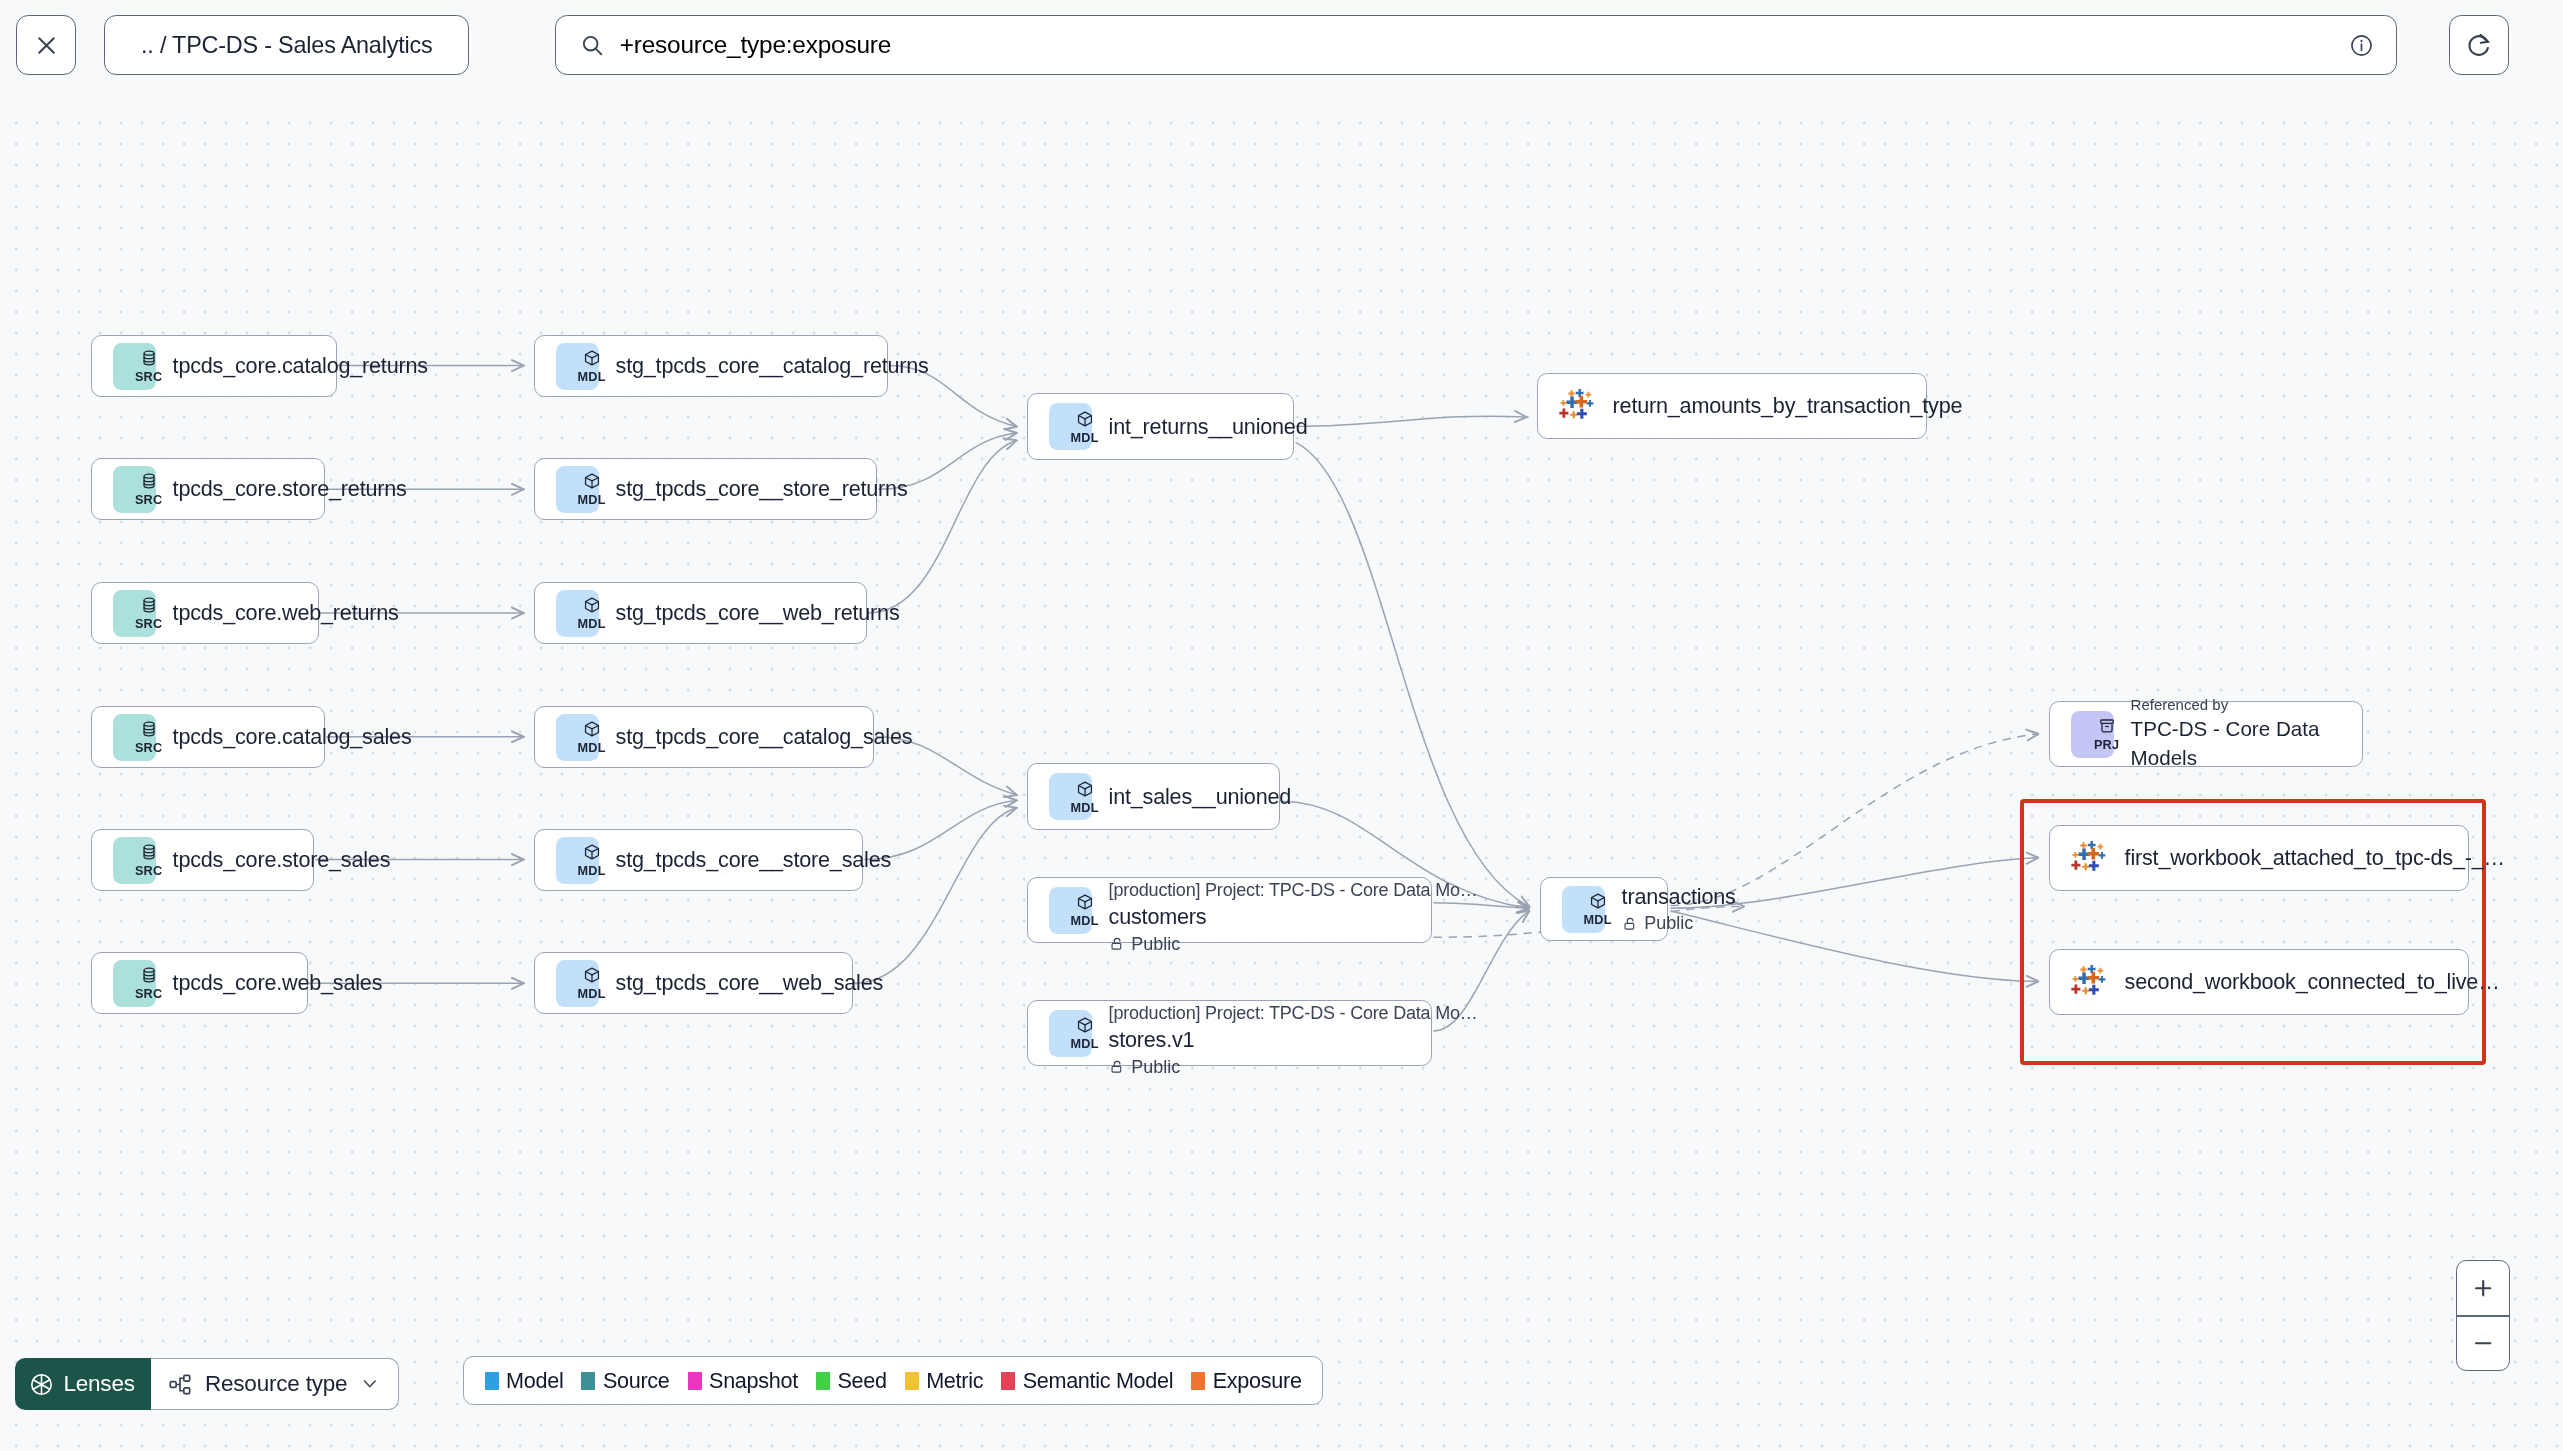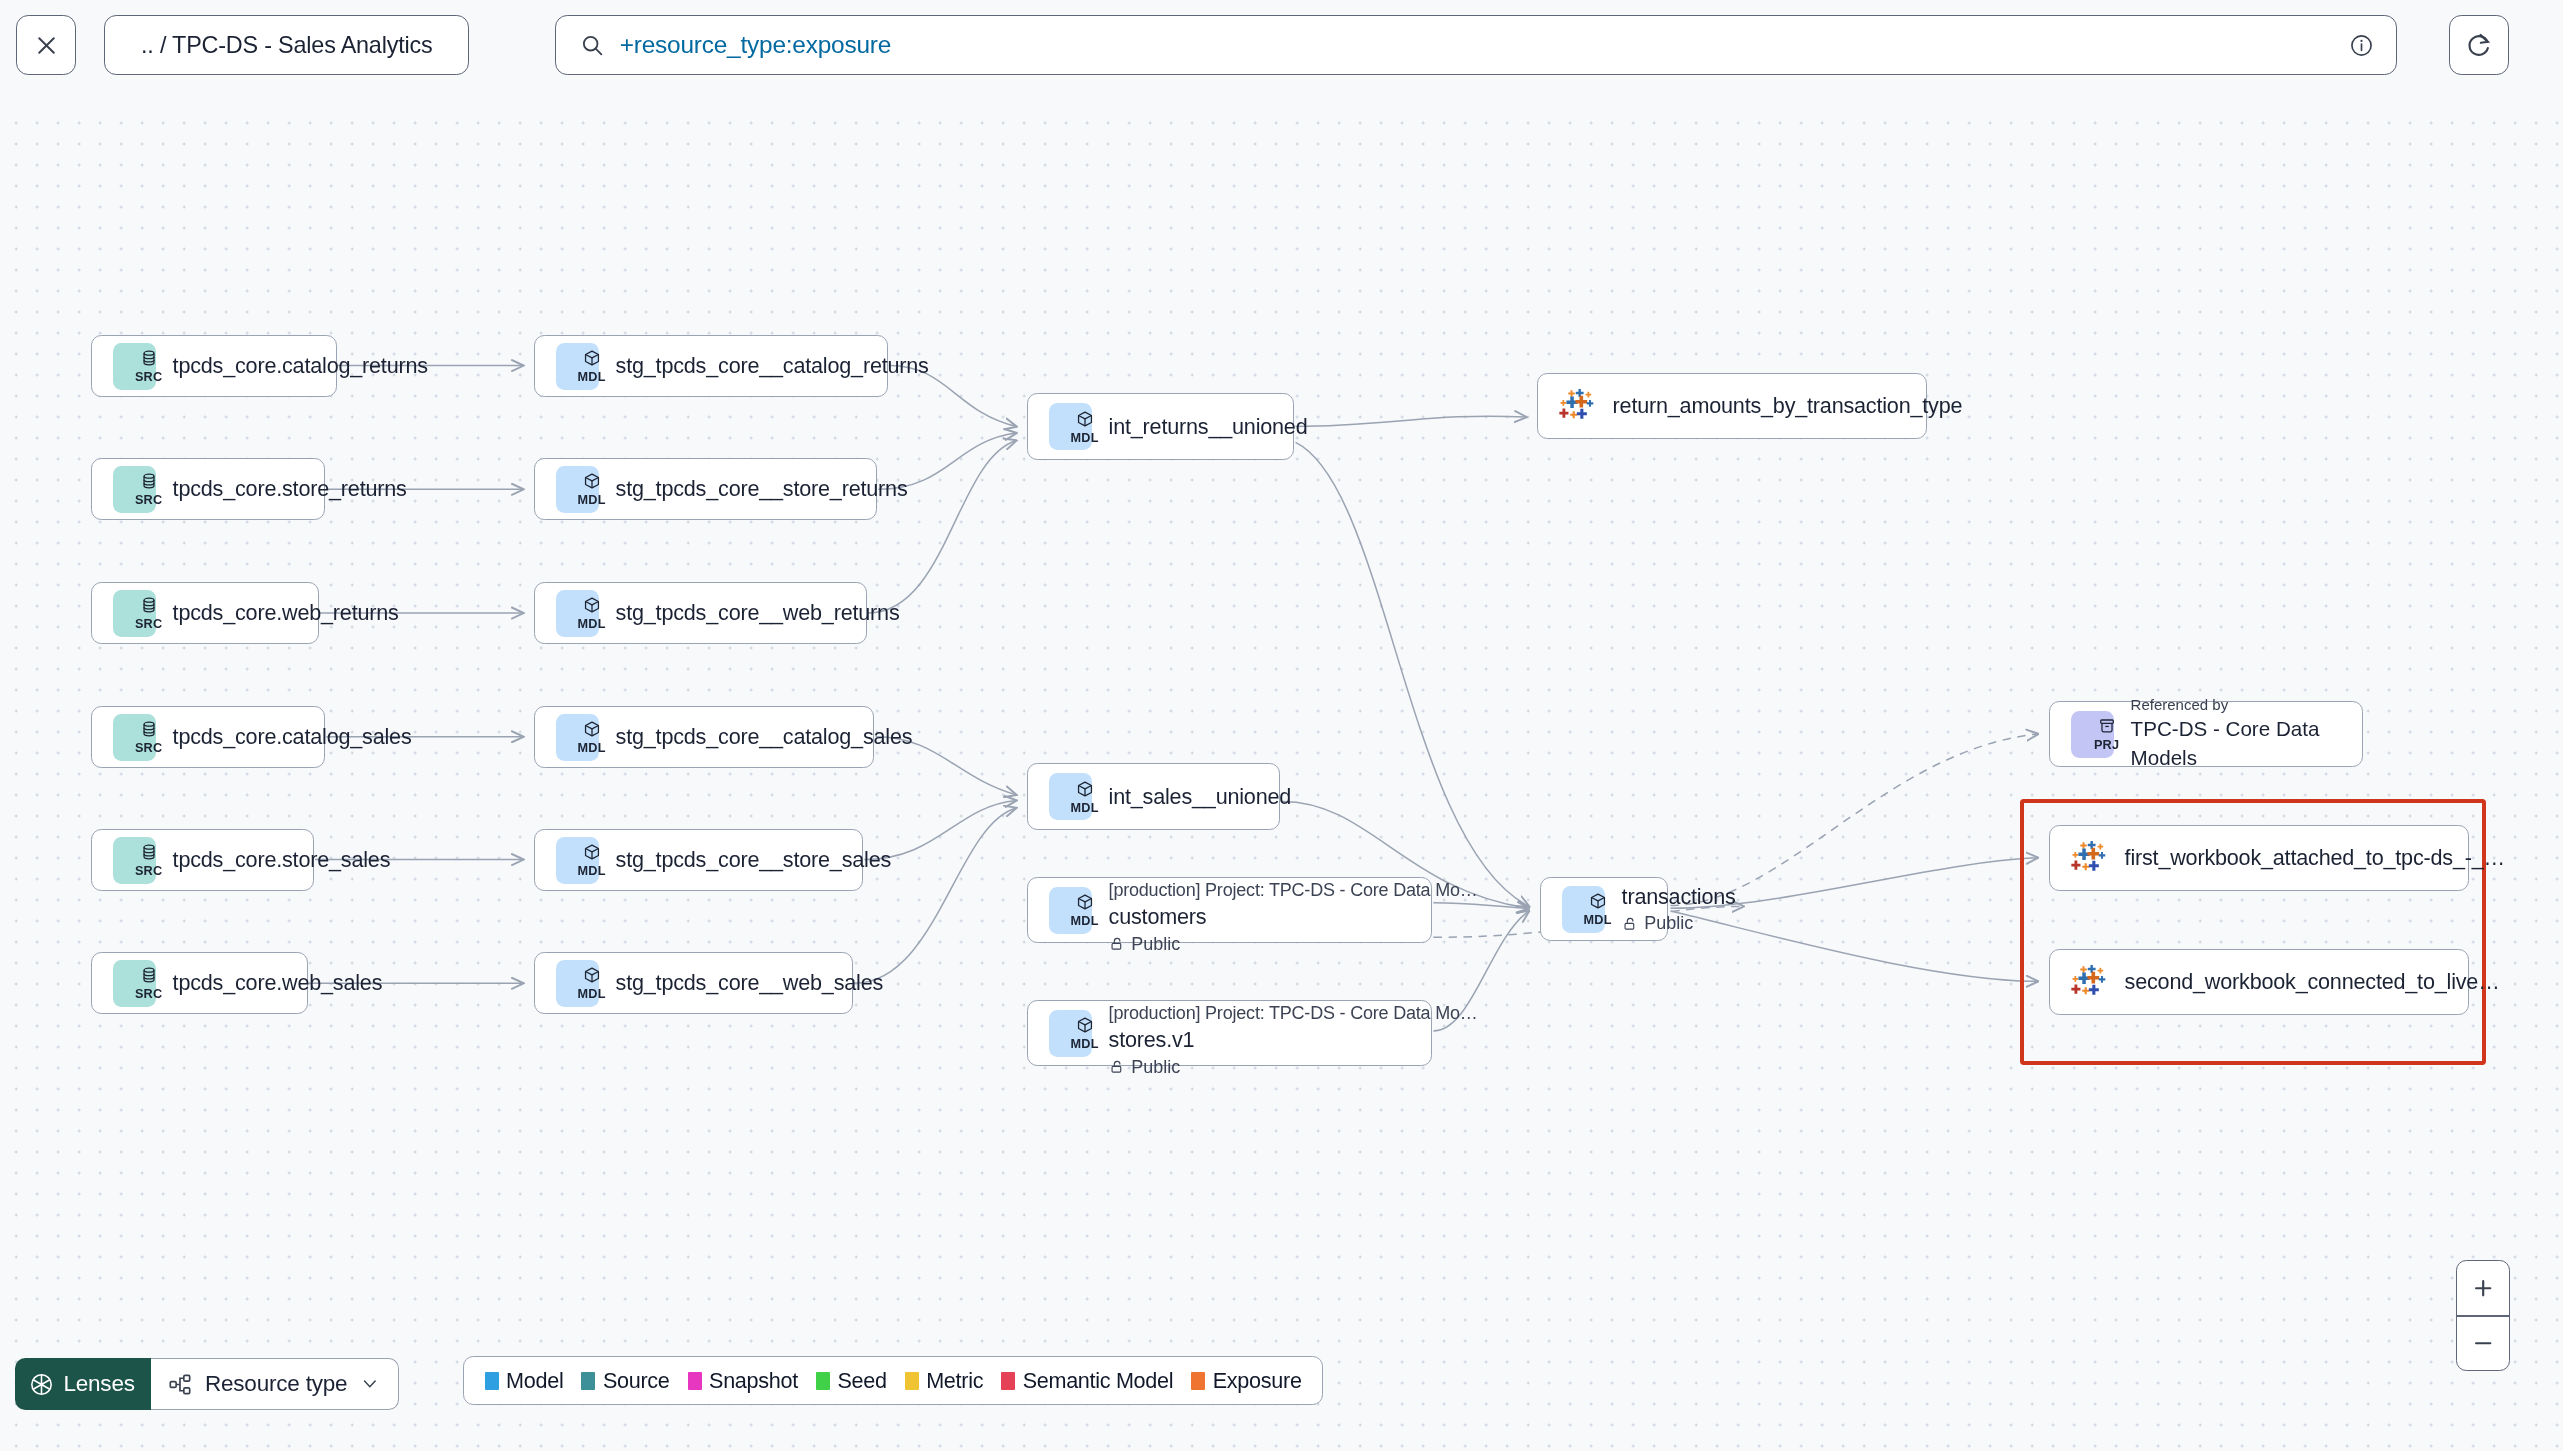--- a/index.html
+++ b/index.html
@@ -55,21 +55,21 @@
     border: 1.5px solid #5d6577;
     border-radius: 12.2px;
     display: flex; align-items: center;
     padding: 0 22.5px 0 24.4px;
     cursor: text;
   }
   .tb-search .sicon { flex: 0 0 auto; display:flex; margin-right: 15px; }
   .tb-search .sval {
     flex: 1 1 auto;
     font-size: 24.4px;
-    color: #0369a1;
+    color: #000000;
     letter-spacing: -0.2px;
     white-space: nowrap; overflow: hidden;
   }
   .tb-search .iicon { flex: 0 0 auto; display:flex; cursor: pointer; }
   .tb-refresh {
     position: absolute; left: 2449px; top: 15px;
     width: 60px; height: 60px;
     background: #ffffff;
     border: 1.5px solid #5d6577;
     border-radius: 12.2px;

